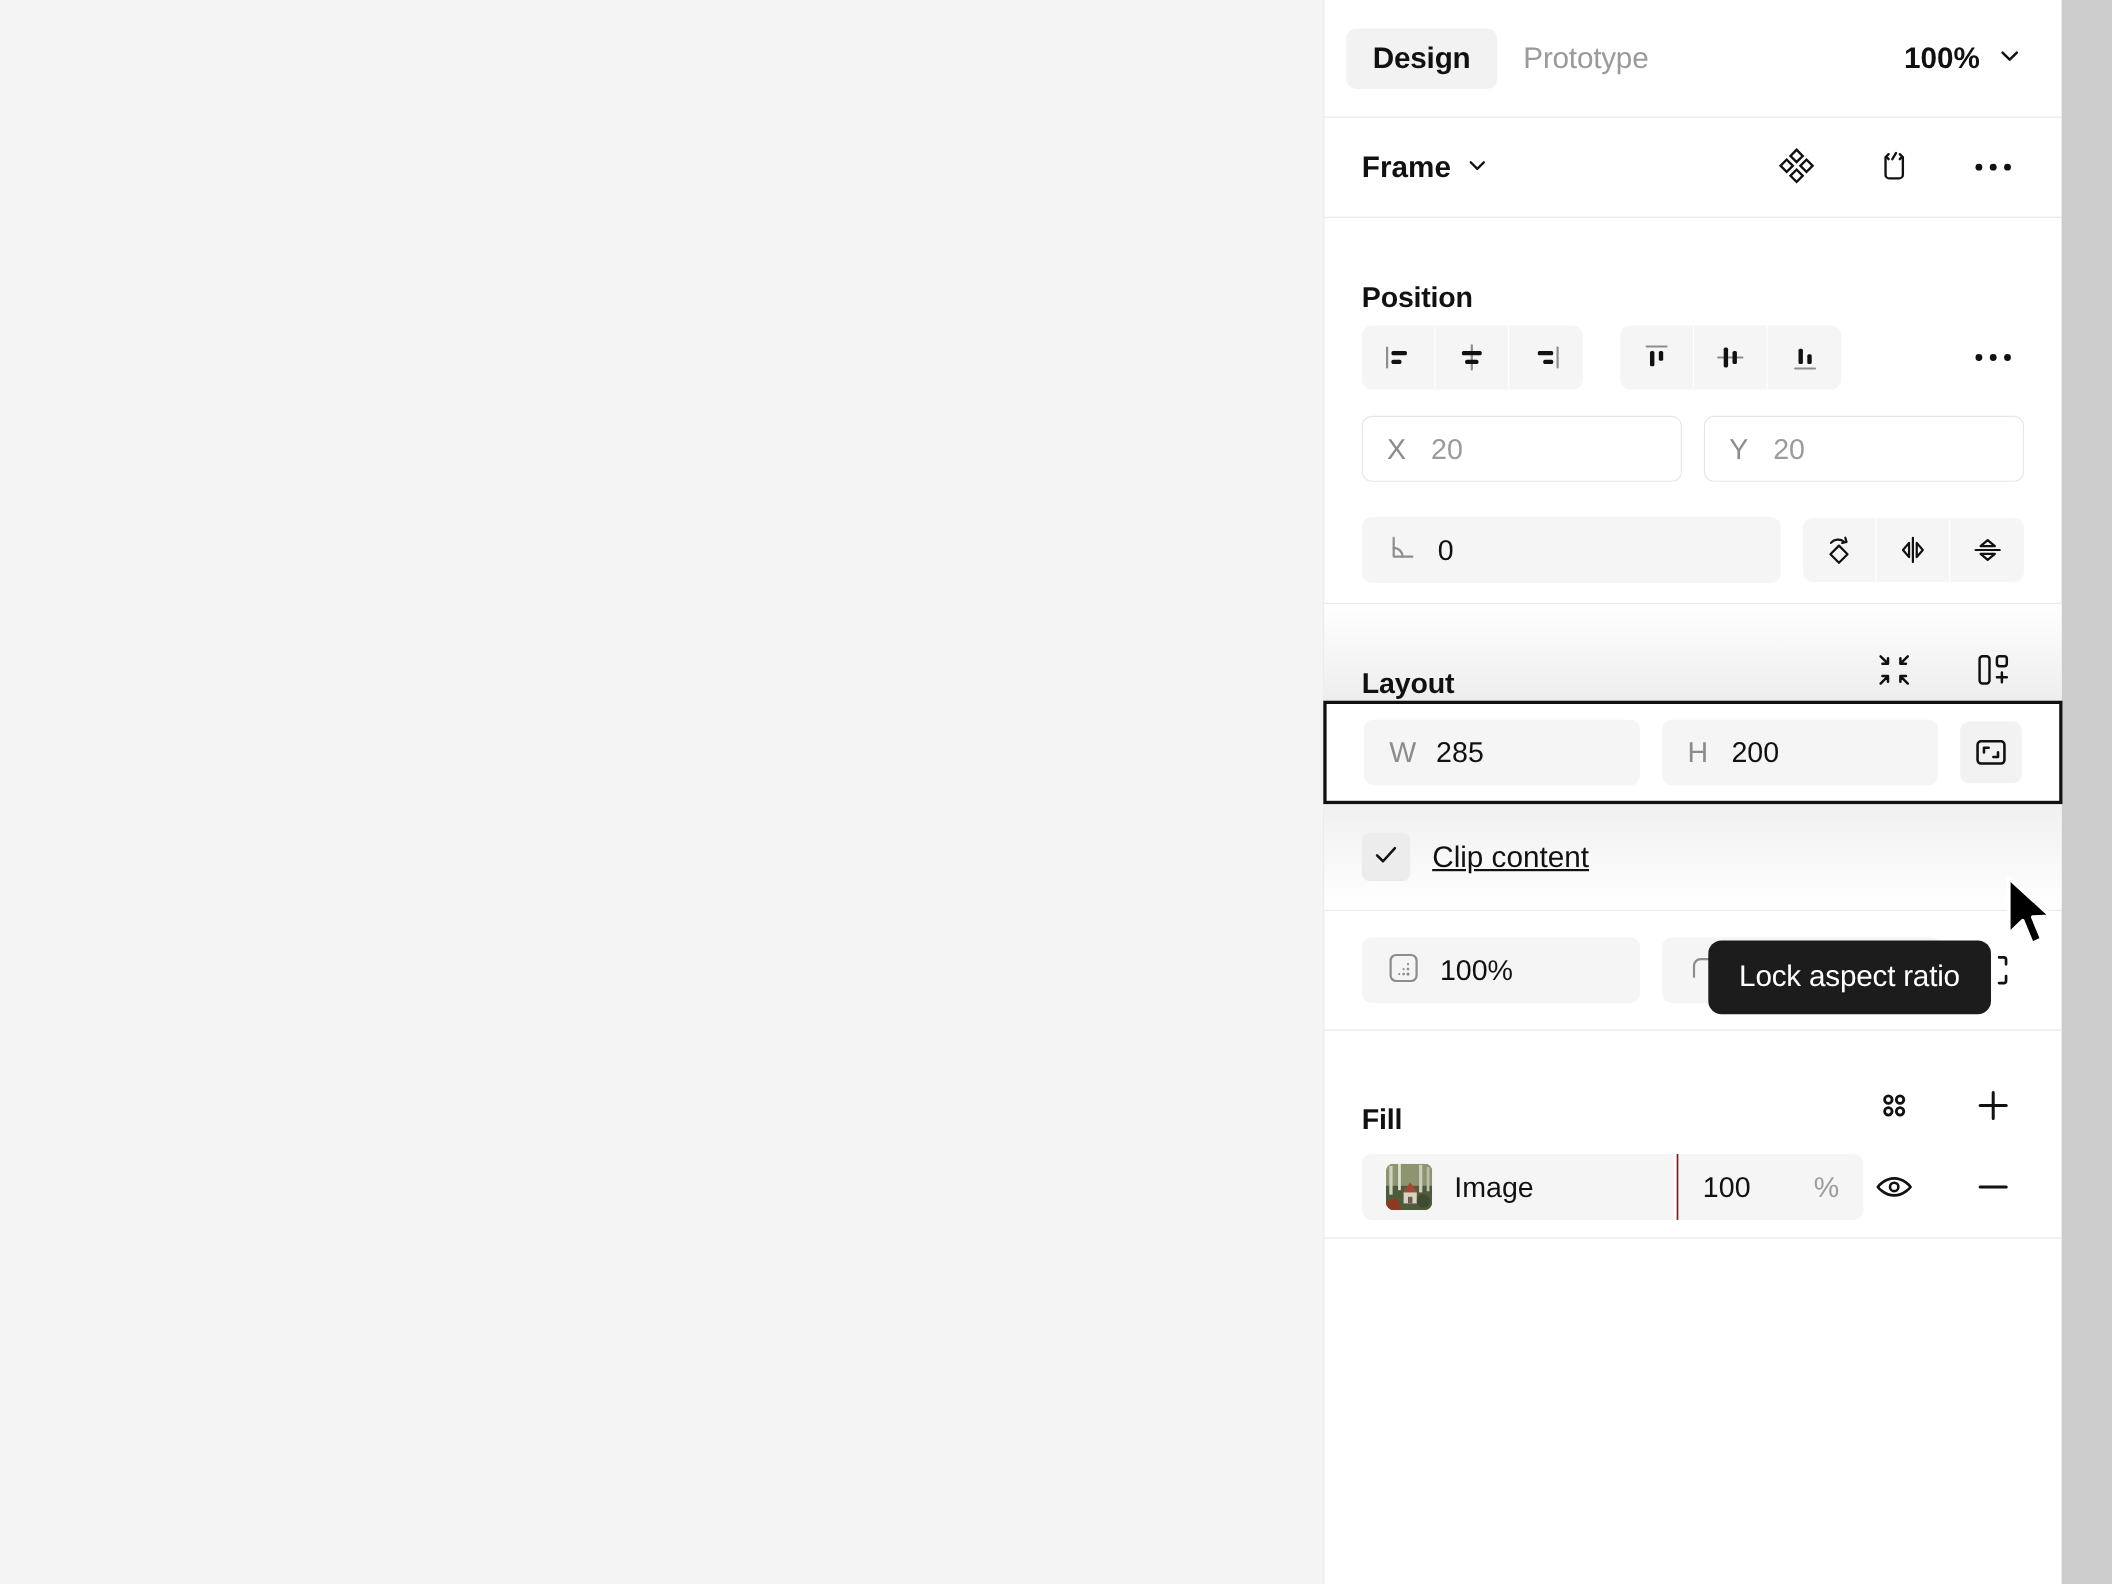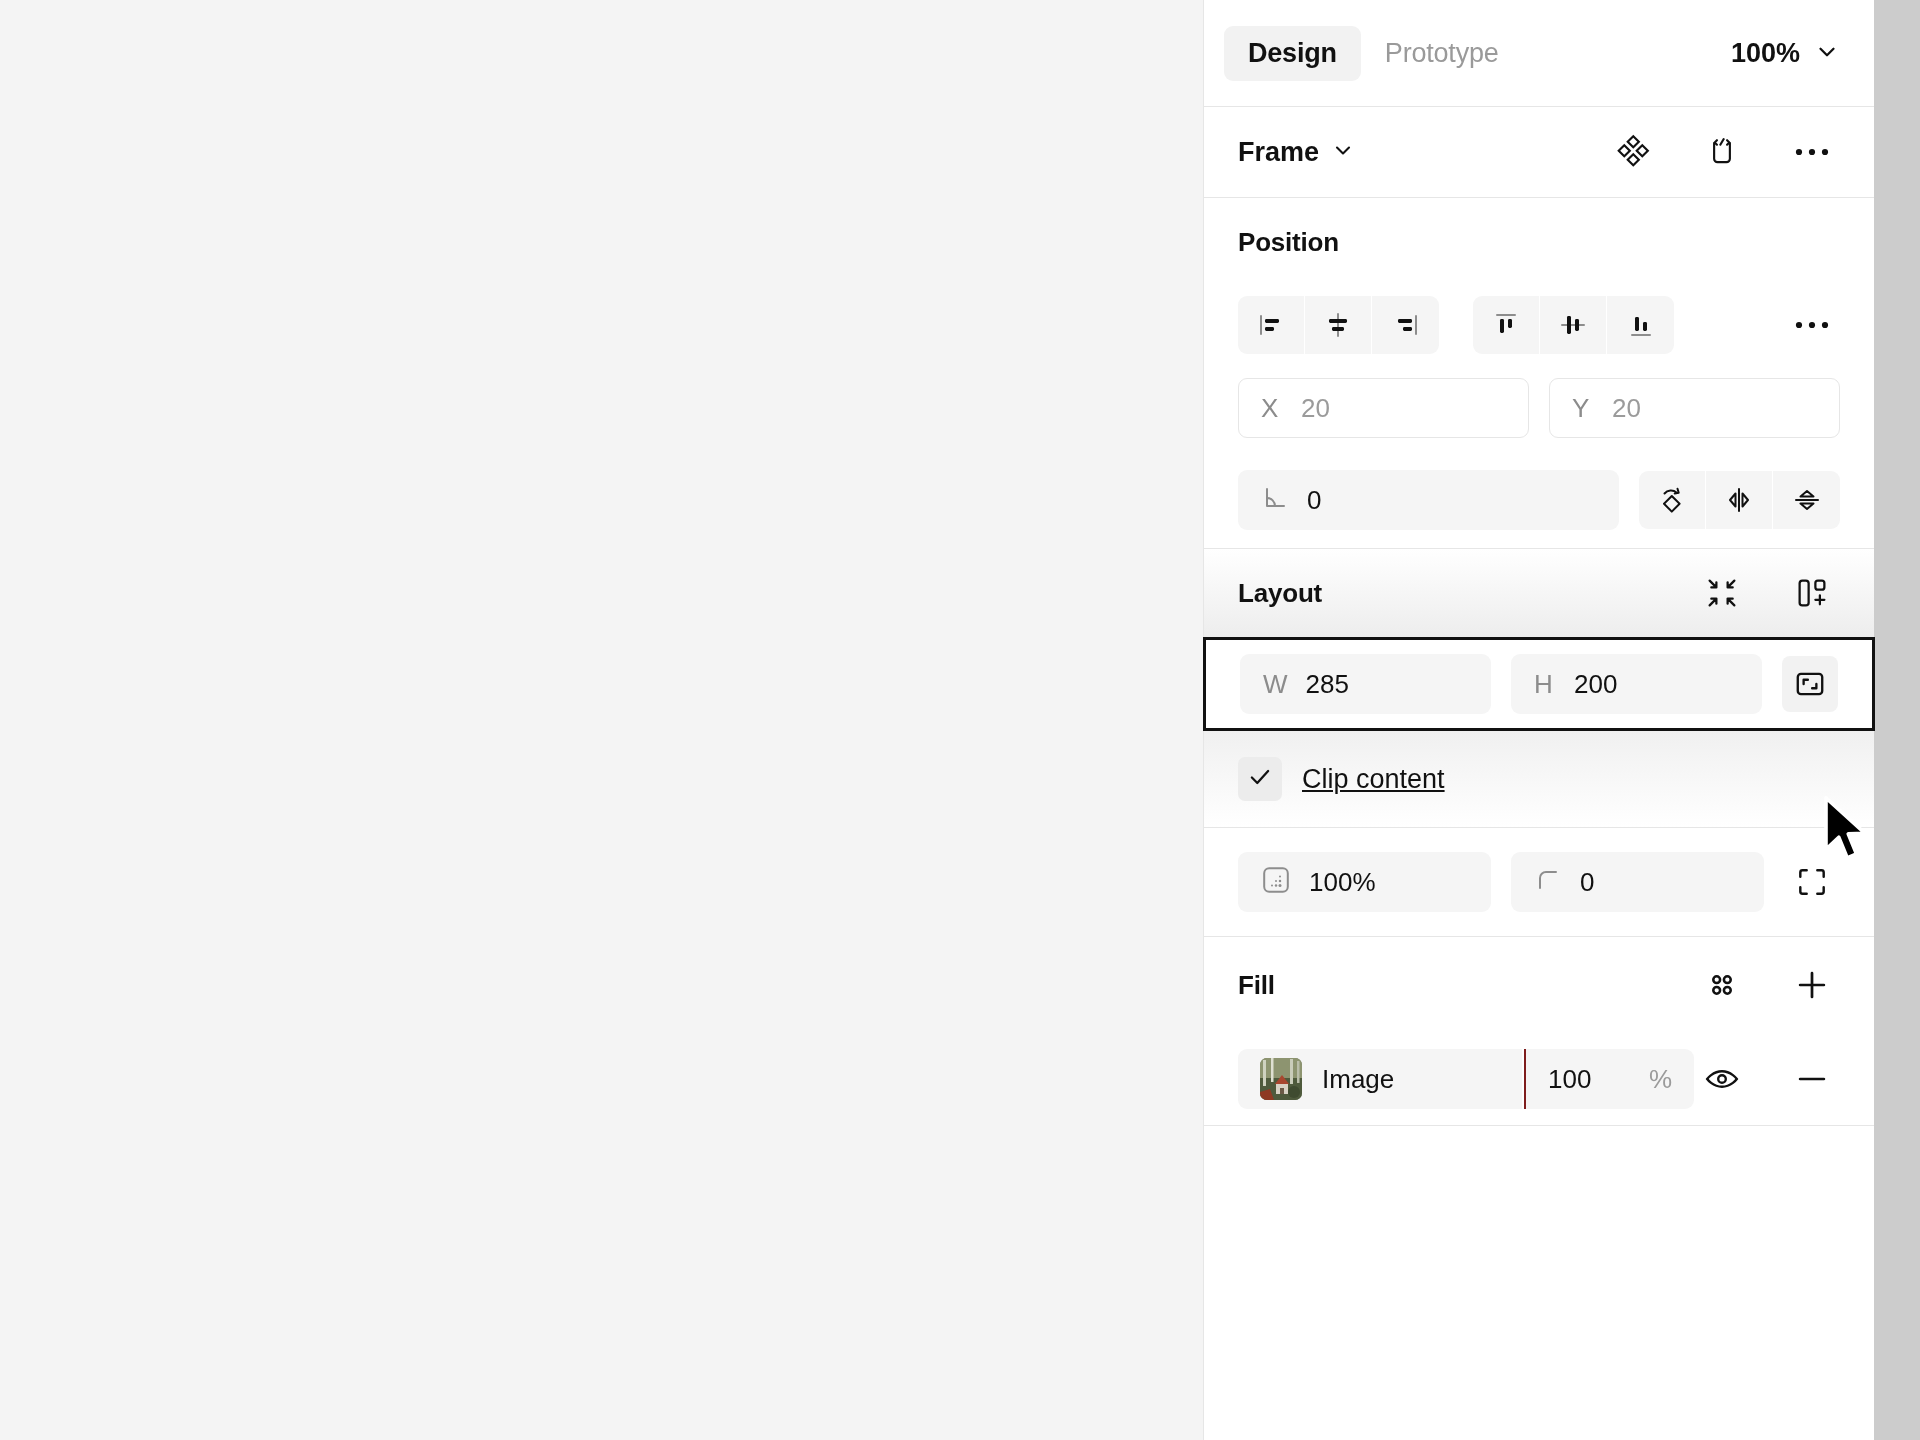--- a/index.html
+++ b/index.html
@@ -47,21 +47,21 @@
   .tab.active { background: #f2f2f2; color: #111111; font-weight: 700; }
   .zoom-box {
     position: absolute; right: 34px; top: 50%; transform: translateY(-50%);
     display: flex; align-items: center; gap: 14px;
   }
   .zoom-val { font-size: 27px; font-weight: 700; color: #111; }
 
   
   .section { border-bottom: 1px solid #e6e6e6; }
   .section-head {
-    display: flex; align-items: center;
+    display: flex; align-items: flex-end;
     padding: 0 34px 0 34px;
     height: 88px;
   }
   .section-title { font-size: 26px; font-weight: 700; color: #111; letter-spacing: -0.2px; }
   .head-icons { margin-left: auto; display: flex; align-items: center; gap: 34px; }
 
   
   .frame-row { height: 90px; display: flex; align-items: center; padding: 0 34px; }
   .frame-label { font-size: 27px; font-weight: 700; color: #111; }
   .frame-chev { margin-left: 12px; }
@@ -490,20 +490,23 @@
             <svg width="38" height="38" viewBox="0 0 32 32" fill="none" stroke="#111" stroke-width="2.3" stroke-linecap="round">
               <path d="M6 16h20"></path>
             </svg>
           </span>
         </div>
       </div>
     </div>
 
   </div>
 
+  <div class="tooltip">
+    <span>Lock aspect ratio</span>
+  </div>
 
   <div class="cursor">
     <svg width="54" height="72" viewBox="0 0 27 36">
       <path d="M2 1.4L2 27.2L8.4 21.1L12.6 31.4L17.2 29.4L13.1 19.4L21.4 19.1Z" fill="#000" stroke="#fff" stroke-width="1.8" stroke-linejoin="round"></path>
     </svg>
   </div>
 
 </div>
 
 </body></html>

